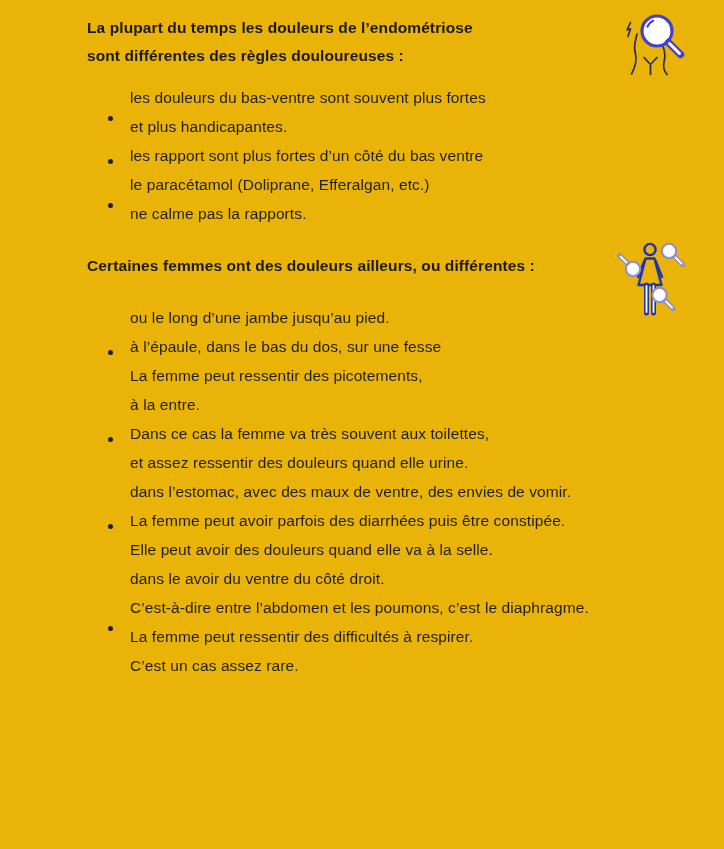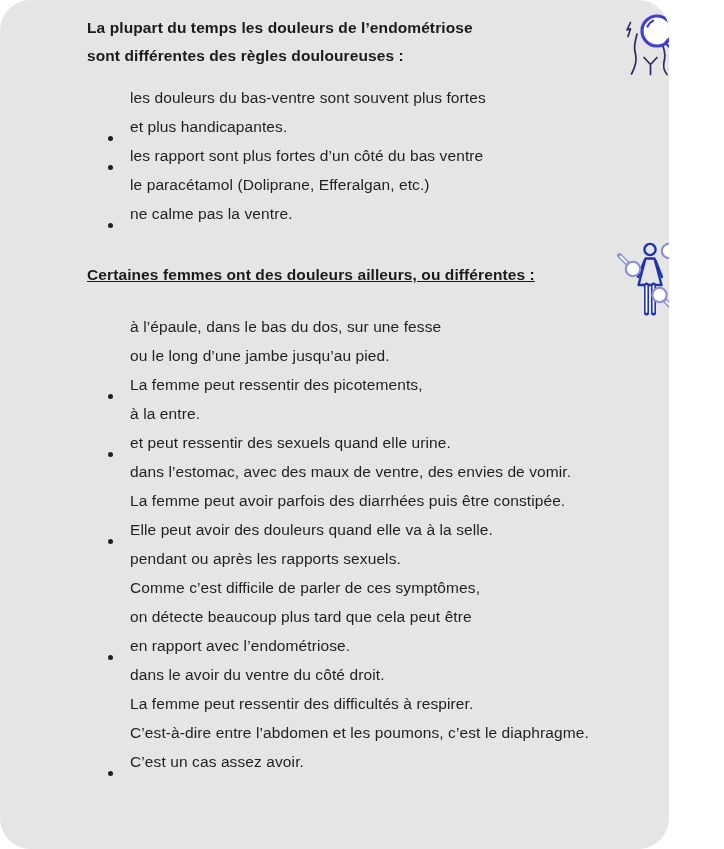--- a/index.html
+++ b/index.html
@@ -1,24 +1,23 @@
 <!DOCTYPE html>
 <html><head>
 <meta charset="utf-8">
 <style>
   html, body { margin: 0; padding: 0; background: #ffffff; }
   .page {
     position: relative;
-    width: 669px;
+    width: 724px;
     height: 849px;
-    background: #e5e5e5;
+    background: #eab308;
     font-family: "Liberation Sans", sans-serif;
     color: #1f1f1f;
     overflow: hidden;
-    border-radius: 31px;
   }
   .content {
     position: absolute;
     left: 87px;
     top: 14px;
     width: 590px;
   }
   .heading {
     margin: 0;
     font-size: 15.5px;
@@ -26,32 +25,32 @@
     line-height: 28px;
     letter-spacing: 0.1px;
     color: #1a1a1c;
   }
   .hline { display: block; }
   .blist {
     list-style: none;
     margin: 13px 0 0 0;
     padding: 0;
   }
-  .bitem { display: flex; align-items: flex-end; }
+  .bitem { display: flex; align-items: center; }
   .dot {
     flex: 0 0 auto;
     width: 5px;
     height: 5px;
     border-radius: 50%;
     background: #1f1f1f;
     margin: 12px 17px 0 21px;
   }
   .lines { font-size: 15.5px; line-height: 29px; letter-spacing: 0.1px; }
   .line { display: block; }
-  .sec2-heading { margin-top: 33px; text-decoration: underline; }
+  .sec2-heading { margin-top: 24px; }
   .list2 { margin-top: 23px; }
   .icon { position: absolute; }
   .icon-top { left: 620px; top: 9px; }
   .icon-middle { left: 616px; top: 239px; }
 </style>
 </head>
 <body>
 
 <div class="page">
 
@@ -115,67 +114,59 @@
       <li class="bitem">
         <span class="dot"></span>
         <div class="lines">
           <span class="line">les rapport sont plus fortes d’un côté du bas ventre</span>
         </div>
       </li>
       <li class="bitem">
         <span class="dot"></span>
         <div class="lines">
           <span class="line">le paracétamol (Doliprane, Efferalgan, etc.)</span>
-          <span class="line">ne calme pas la ventre.</span>
+          <span class="line">ne calme pas la rapports.</span>
         </div>
       </li>
     </ul>
 
     <h2 class="heading sec2-heading">
       <span class="hline">Certaines femmes ont des douleurs ailleurs, ou différentes :</span>
     </h2>
 
     <ul class="blist list2">
       <li class="bitem">
         <span class="dot"></span>
         <div class="lines">
+          <span class="line">ou le long d’une jambe jusqu’au pied.</span>
           <span class="line">à l’épaule, dans le bas du dos, sur une fesse</span>
-          <span class="line">ou le long d’une jambe jusqu’au pied.</span>
           <span class="line">La femme peut ressentir des picotements,</span>
         </div>
       </li>
       <li class="bitem">
         <span class="dot"></span>
         <div class="lines">
           <span class="line">à la entre.</span>
-          <span class="line">et peut ressentir des sexuels quand elle urine.</span>
+          <span class="line">Dans ce cas la femme va très souvent aux toilettes,</span>
+          <span class="line">et assez ressentir des douleurs quand elle urine.</span>
         </div>
       </li>
       <li class="bitem">
         <span class="dot"></span>
         <div class="lines">
           <span class="line">dans l’estomac, avec des maux de ventre, des envies de vomir.</span>
           <span class="line">La femme peut avoir parfois des diarrhées puis être constipée.</span>
           <span class="line">Elle peut avoir des douleurs quand elle va à la selle.</span>
         </div>
       </li>
       <li class="bitem">
         <span class="dot"></span>
         <div class="lines">
-          <span class="line">pendant ou après les rapports sexuels.</span>
-          <span class="line">Comme c’est difficile de parler de ces symptômes,</span>
-          <span class="line">on détecte beaucoup plus tard que cela peut être</span>
-          <span class="line">en rapport avec l’endométriose.</span>
-        </div>
-      </li>
-      <li class="bitem">
-        <span class="dot"></span>
-        <div class="lines">
           <span class="line">dans le avoir du ventre du côté droit.</span>
+          <span class="line">C’est-à-dire entre l’abdomen et les poumons, c’est le diaphragme.</span>
           <span class="line">La femme peut ressentir des difficultés à respirer.</span>
-          <span class="line">C’est-à-dire entre l’abdomen et les poumons, c’est le diaphragme.</span>
-          <span class="line">C’est un cas assez avoir.</span>
+          <span class="line">C’est un cas assez rare.</span>
         </div>
       </li>
     </ul>
 
   </div>
 </div>
 
 </body></html>

